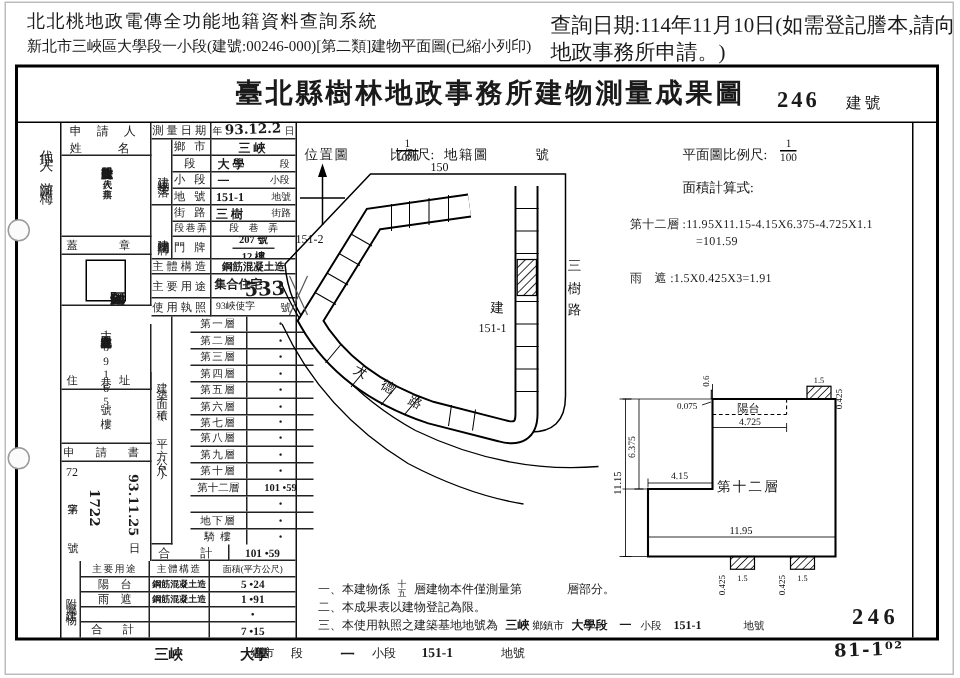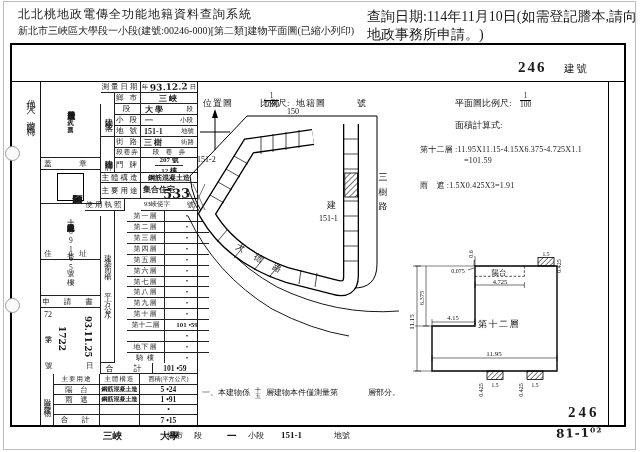--- a/index.html
+++ b/index.html
@@ -32,49 +32,54 @@
   .lrow{flex:1;display:flex;border-bottom:1px solid #222;min-height:0;}
   .lrow:last-child{border-bottom:none;}
   .llbl{width:37px;border-right:1px solid #222;display:flex;align-items:center;justify-content:center;font-size:7px;letter-spacing:1px;}
   .lval{flex:1;display:flex;align-items:center;justify-content:center;font-size:7px;}
   .seal{writing-mode:vertical-rl;text-orientation:upright;border:1.5px solid #000;width:25px;height:26px;font-size:10px;line-height:12.5px;font-weight:bold;display:inline-block;text-align:center;}
   
   .mh{position:absolute;font-size:9px;letter-spacing:1px;}
   .frac{position:absolute;text-align:center;font-size:7.5px;line-height:7.5px;}
   .frac .num{display:block;border-bottom:1px solid #000;padding:0 3px;}
   .calc{position:absolute;font-size:8px;white-space:nowrap;letter-spacing:0.2px;}
-  .note{position:absolute;font-size:8px;white-space:nowrap;}
+  .note{position:absolute;font-size:8px;white-space:nowrap;margin-left:10px;}
   .stack{display:inline-block;vertical-align:middle;text-align:center;font-size:6px;line-height:6px;margin:0 3px;}
   .blank-gap{display:inline-block;width:26px;}
   .bigno{position:absolute;left:556px;top:322px;font-size:15px;font-weight:bold;letter-spacing:3px;}
   .footer-token{position:absolute;font-size:8.5px;}
   .footer-val{font-weight:bold;font-size:9.5px;}
   svg text{font-family:"Liberation Serif","DejaVu Serif",serif;fill:#111;}
 </style>
 </head>
 <body>
 
 <div class="scan-border"></div>
 <div class="hole" style="left:5px;top:146px;"></div>
 <div class="hole" style="left:5px;top:298px;"></div>
 
 <div class="hdr-sys">北北桃地政電傳全功能地籍資料查詢系統</div>
 <div class="hdr-date">查詢日期:114年11月10日(如需登記謄本,請向地政事務所申請。)</div>
 <div class="hdr-sub">新北市三峽區大學段一小段(建號:00246-000)[第二類]建物平面圖(已縮小列印)</div>
 
 <div class="form">
+  <div class="ftitle">臺北縣樹林地政事務所建物測量成果圖</div>
   <div class="bno">246</div>
   <div class="bnolbl">建號</div>
 
   <div class="content">
     <div class="agent vtext">代理人 游阿梅</div>
     <div class="rightline"></div>
 
     <div class="tbl">
 
+      <div class="cell bb br" style="left:0;top:0;width:60px;height:22px;flex-direction:column;">
+        <span style="font-size:8px;letter-spacing:4px;">申 請 人</span>
+        <span style="font-size:8px;letter-spacing:8px;">姓　名</span>
+      </div>
       <div class="cell bb br" style="left:0;top:22px;width:60px;height:54px;">
         <div class="vtext" style="height:52px;font-size:8px;line-height:10px;">
           <span>佳陞建設股份有限公司</span>
           <span style="font-size:6.5px;">代表人 李其自</span>
         </div>
       </div>
       <div class="cell bb br lbl" style="left:0;top:76px;width:60px;height:12px;letter-spacing:10px;">蓋　章</div>
       <div class="cell bb br" style="left:0;top:88px;width:60px;height:34px;">
         <span class="seal">游阿梅印</span>
       </div>
@@ -133,21 +138,21 @@
         <span class="typed" style="font-size:7px;border-bottom:1px solid #333;padding:0 4px;">207 號</span>
         <span class="typed" style="font-size:7px;">12 樓</span>
       </div>
 
       <div class="cell bb br lbl" style="left:60px;top:91px;width:40px;height:10px;">主體構造</div>
       <div class="cell bb typed" style="left:100px;top:91px;width:56px;height:10px;font-size:7px;">鋼筋混凝土造</div>
       <div class="cell bb br lbl" style="left:60px;top:101px;width:40px;height:16px;">主要用途</div>
       <div class="cell bb" style="left:100px;top:101px;width:56px;height:16px;align-items:flex-start;justify-content:flex-start;padding:1px 0 0 2px;">
         <span class="typed" style="font-size:8px;">集合住宅</span>
       </div>
-      <div class="cell bb br lbl" style="left:44px;top:117px;width:40px;height:12px;">使用執照</div>
+      <div class="cell bb br lbl" style="left:60px;top:117px;width:40px;height:12px;">使用執照</div>
       <div class="cell bb" style="left:100px;top:117px;width:56px;height:12px;justify-content:space-between;padding:0 3px;">
         <span style="font-size:6.5px;">93峽使字</span>
         <span style="font-size:7px;">號</span>
       </div>
       <span class="abs hand" style="left:122px;top:104px;font-size:13px;z-index:3;">533</span>
 
       <div class="cell bb br vtext" style="left:60px;top:129px;width:14px;height:152px;font-size:7.5px;letter-spacing:6px;">建築面積(平方公尺)</div>
       <div class="lrows">
         <div class="lrow">
             <div class="llbl">第一層</div>
@@ -351,20 +356,31 @@
     <div class="note" style="left:190px;top:305px;">
       <span>一、本建物係</span>
       <span class="stack">
         <span style="display:block;">十</span>
         <span style="display:block;">五</span>
       </span>
       <span>層建物本件僅測量第</span>
       <span class="blank-gap"></span>
       <span>層部分。</span>
     </div>
+    <div class="note" style="left:190px;top:317px;">二、本成果表以建物登記為限。</div>
+    <div class="note" style="left:190px;top:329px;">
+      <span>三、本使用執照之建築基地地號為</span>
+      <span class="typed" style="margin-left:3px;">三峽</span>
+      <span style="font-size:7px;">鄉鎮市</span>
+      <span class="typed" style="margin-left:3px;">大學段</span>
+      <span class="typed" style="margin-left:6px;">一</span>
+      <span style="font-size:7px;margin-left:4px;">小段</span>
+      <span class="typed" style="margin-left:6px;">151-1</span>
+      <span style="font-size:7px;margin-left:26px;">地號</span>
+    </div>
     <div class="bigno">246</div>
   </div>
 </div>
 
 <div class="abs" style="left:0;top:430px;width:640px;height:20px;">
   <span class="footer-token footer-val" style="left:103px;">三峽</span>
   <span class="footer-token" style="left:128px;font-size:8px;margin-left:39px;">鄉市</span>
   <span class="footer-token footer-val" style="left:160px;">大學</span>
   <span class="footer-token" style="left:194px;font-size:8px;">段</span>
   <span class="footer-token footer-val" style="left:227px;">一</span>

